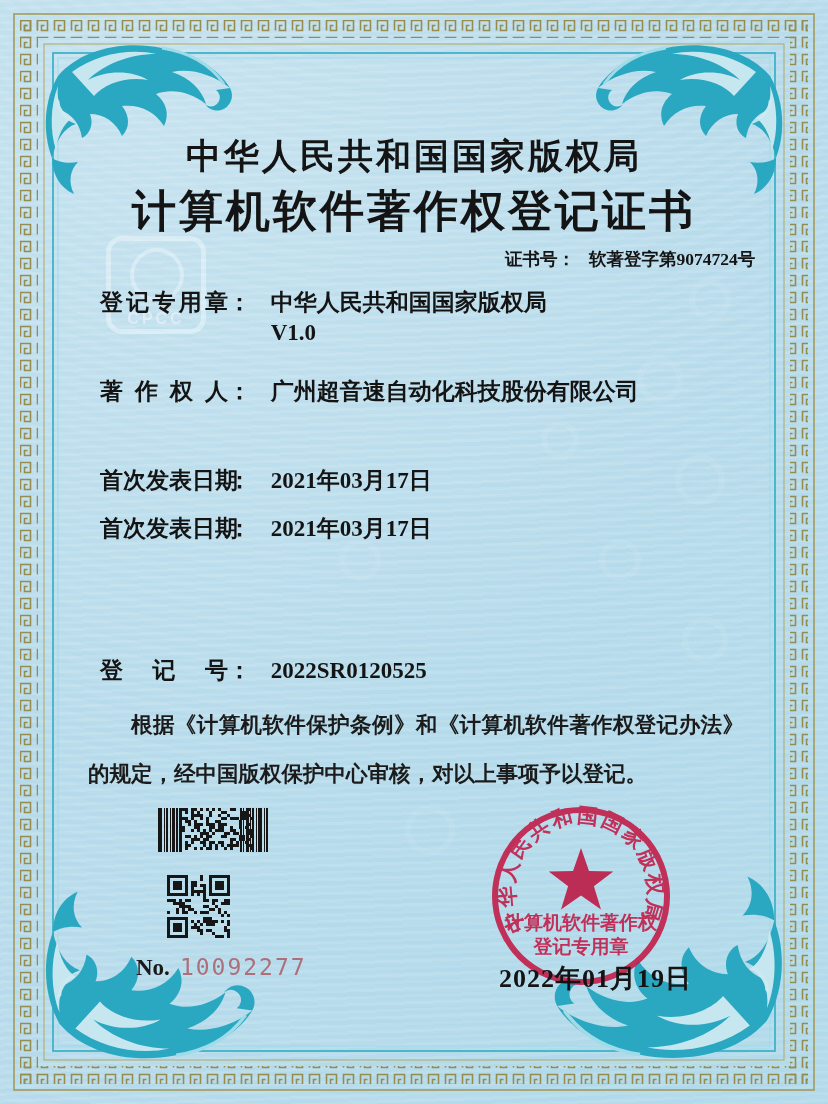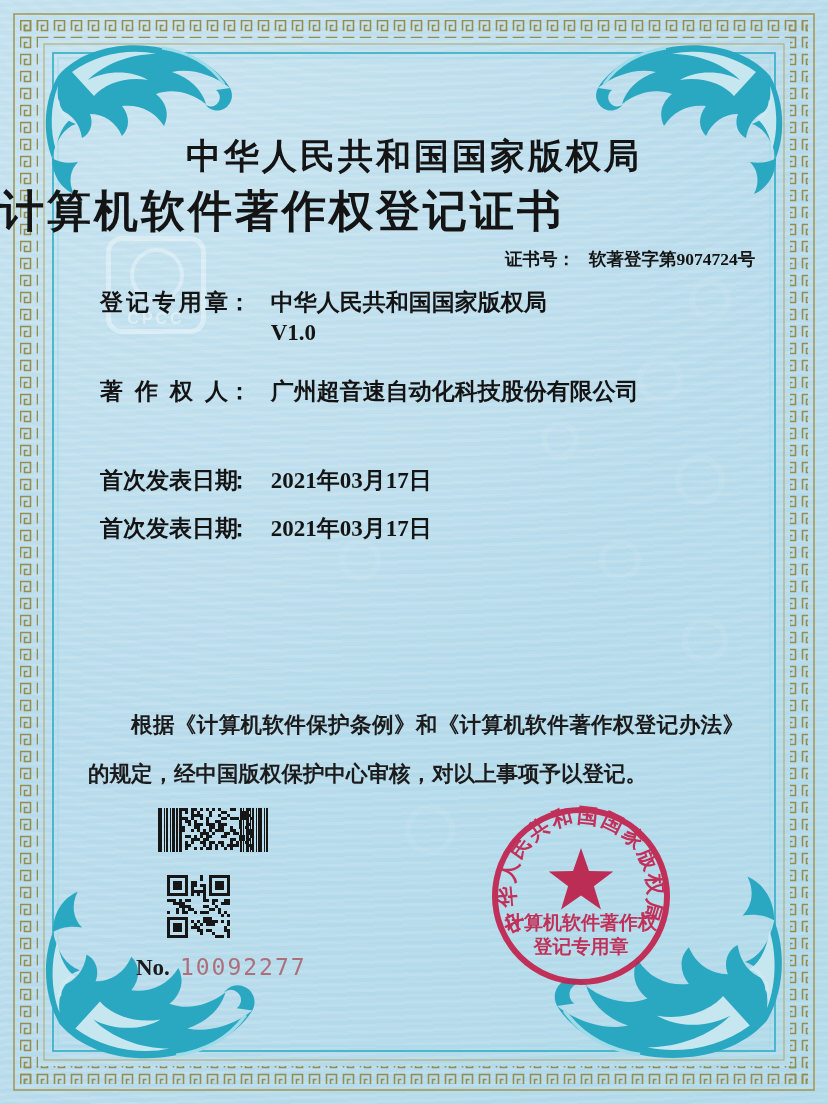--- a/index.html
+++ b/index.html
@@ -12,21 +12,21 @@
       repeating-linear-gradient(178deg, rgba(255,255,255,0.07) 0 3px, rgba(150,200,222,0.08) 3px 7px),
       repeating-radial-gradient(ellipse 140% 90% at 50% -30%, rgba(255,255,255,0.06) 0 8px, transparent 8px 16px);
     font-family:"Liberation Serif", serif;
     color:#141414;
   }
   
   #borderLayer{position:absolute;inset:0;z-index:1;pointer-events:none;}
   
   .abs{position:absolute;}
   #authority{top:133px;left:0;width:100%;text-align:center;font-size:35px;font-weight:bold;letter-spacing:3px;z-index:2;}
-  #certTitle{top:182px;left:0;width:100%;font-size:44px;font-weight:bold;letter-spacing:3px;z-index:2;}
+  #certTitle{top:182px;left:0;width:100%;text-align:center;font-size:44px;font-weight:bold;letter-spacing:3px;z-index:2;}
   #certNoRow{top:247px;left:505px;font-size:17.5px;font-weight:bold;z-index:2;white-space:nowrap;}
   #certNoRow .v{margin-left:14px;}
   .frow{position:absolute;left:100px;font-size:23px;font-weight:bold;z-index:2;white-space:nowrap;line-height:30px;}
   .flabel{display:inline-block;width:128px;text-align:justify;text-align-last:justify;vertical-align:top;}
   .fcolon{vertical-align:top;}
   .fvalue{display:inline-block;margin-left:14px;vertical-align:top;white-space:normal;}
   #paragraph{top:701px;left:88px;width:656px;font-size:21.5px;font-weight:bold;line-height:49px;
     text-align:justify;text-indent:2em;z-index:2;color:#1b1b1b;}
   
   #watermark{top:236px;left:106px;width:100px;height:98px;z-index:1;opacity:0.55;}
@@ -117,20 +117,24 @@
     <span class="flabel">著作权人</span><span class="fcolon">：</span>
     <span class="fvalue">广州超音速自动化科技股份有限公司</span>
   </div>
   <div class="frow" style="top:466px">
     <span class="flabel">首次发表日期</span><span class="fcolon">：</span>
     <span class="fvalue">2021年03月17日</span>
   </div>
   <div class="frow" style="top:514px">
     <span class="flabel">首次发表日期</span><span class="fcolon">：</span>
     <span class="fvalue">2021年03月17日</span>
+  </div>
+  <div class="frow" style="top:656px">
+    <span class="flabel">登记号</span><span class="fcolon">：</span>
+    <span class="fvalue">2022SR0120525</span>
   </div>
 
   <div id="paragraph" class="abs">根据《计算机软件保护条例》和《计算机软件著作权登记办法》的规定，经中国版权保护中心审核，对以上事项予以登记。</div>
 
   <div id="barcode" class="abs">
       <div style="flex: 0 0 4px; height: 100%; background: rgb(22, 22, 22);"></div>
       <div style="flex: 0 0 2px; height: 100%;"></div>
       <div style="flex: 0 0 1px; height: 100%; background: rgb(22, 22, 22);"></div>
       <div style="flex: 0 0 1px; height: 100%;"></div>
       <div style="flex: 0 0 2px; height: 100%; background: rgb(22, 22, 22);"></div>
@@ -521,14 +525,15 @@
     </defs>
     <circle cx="0" cy="0" r="86" fill="none" stroke="#c2224d" stroke-width="6"></circle>
     <text font-size="21" font-weight="bold" fill="#c2224d" letter-spacing="2" font-family="Liberation Serif, serif">
       <textPath href="#ringPath" startOffset="0" textLength="282" lengthAdjust="spacing">中华人民共和国国家版权局</textPath>
     </text>
     <polygon fill="#bd1f49" points="0,-48 8,-25 32.3,-24.5 12.9,-9.8 20,13.5 0,-0.4 -20,13.5 -12.9,-9.8 -32.3,-24.5 -8,-25"></polygon>
     <text x="0" y="33" text-anchor="middle" font-size="19" font-weight="bold" fill="#c2224d" font-family="Liberation Serif, serif">计算机软件著作权</text>
     <text x="0" y="57" text-anchor="middle" font-size="19" font-weight="bold" fill="#c2224d" font-family="Liberation Serif, serif">登记专用章</text>
   </svg>
 
+  <div id="issueDate" class="abs">2022年01月19日</div>
 
 </div>
 
 </body></html>

